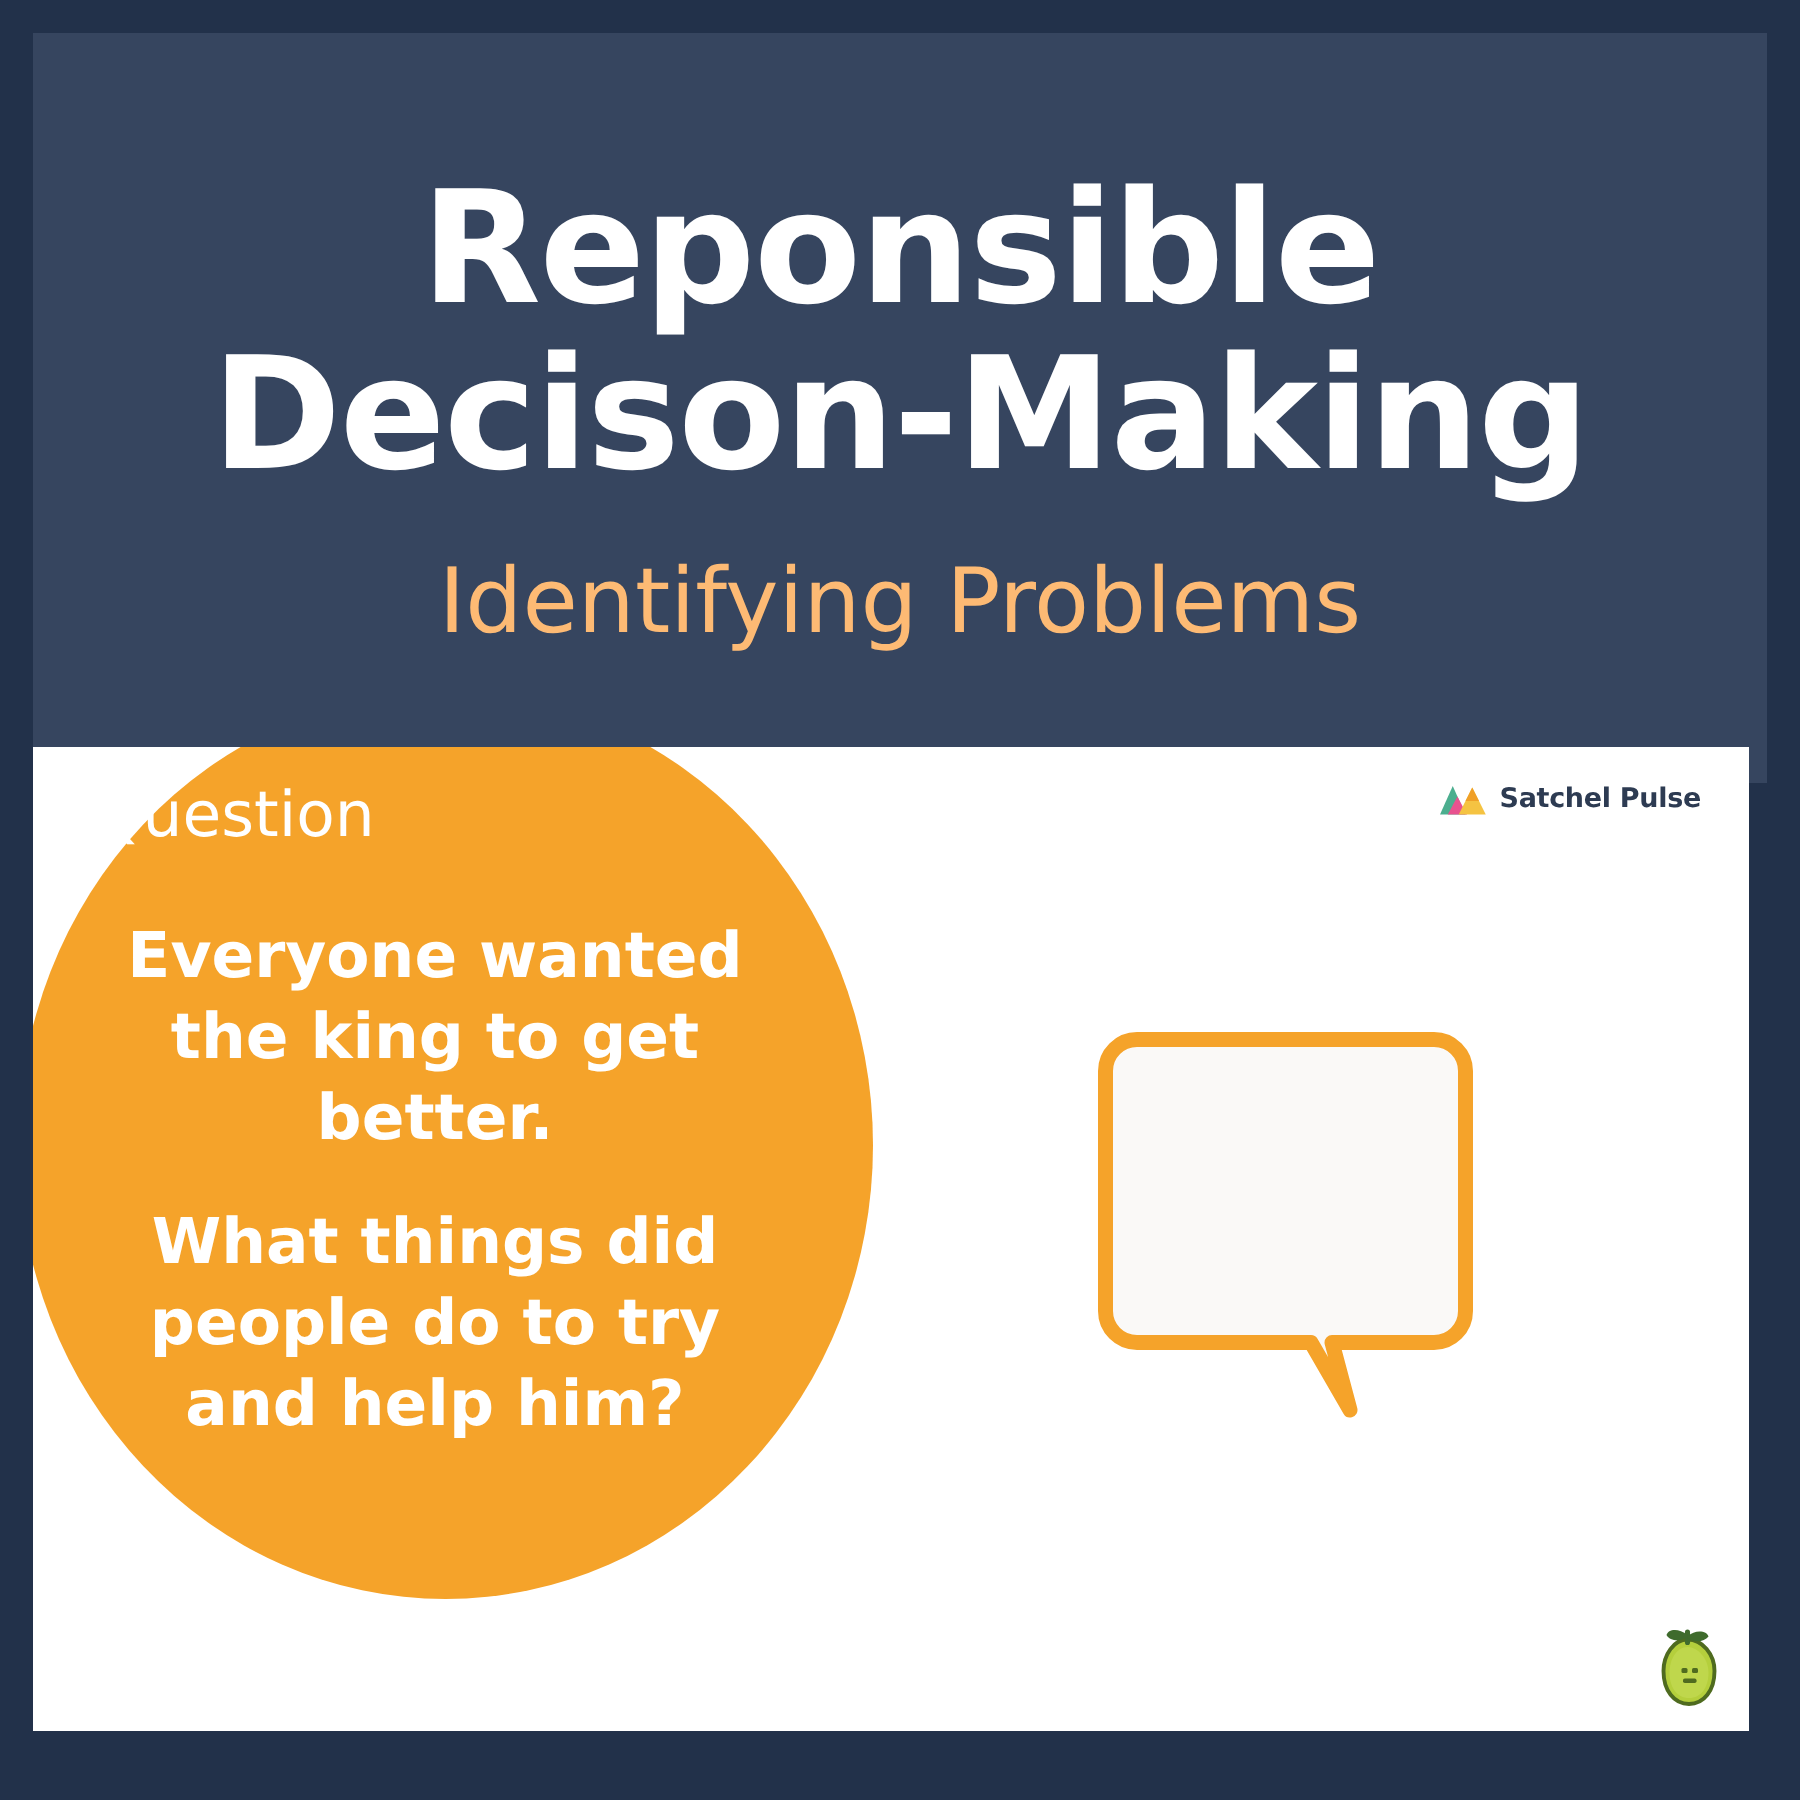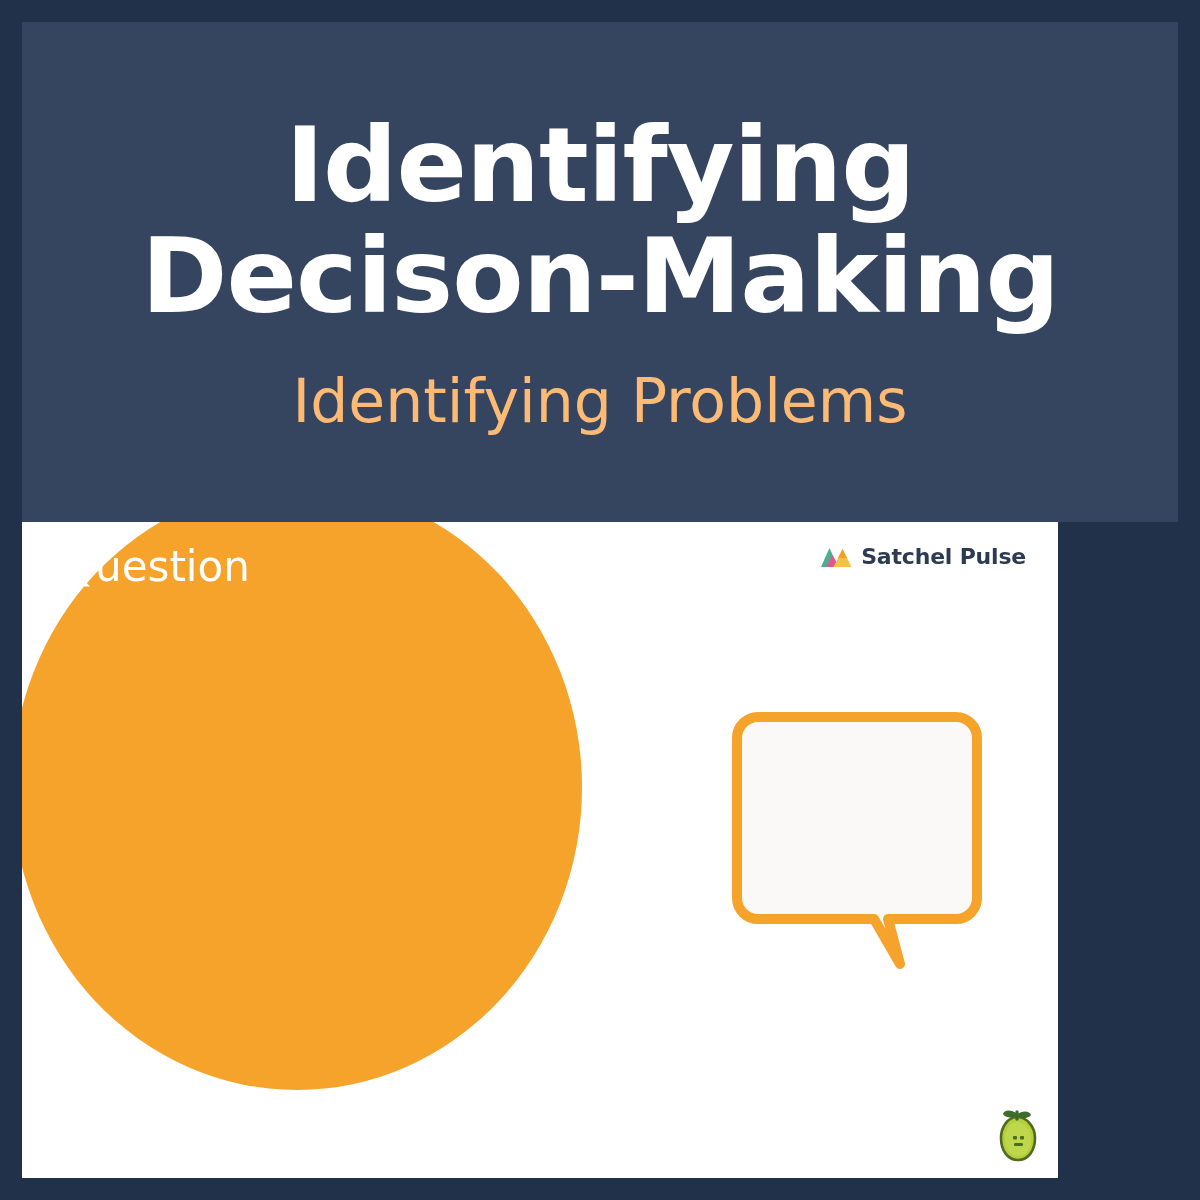--- a/index.html
+++ b/index.html
@@ -56,22 +56,22 @@
     font-weight: normal;
     line-height: 1.1;
     text-align: center;
     margin-top: 36px;
   }
 
   
   #content {
     position: absolute;
     left: 22px;
-    top: 522px;
-    width: 1036px;
+    top: 498px;
+    width: 1144px;
     height: 656px;
     background: #ffffff;
     overflow: hidden;
   }
 
   
   #question-circle {
     position: absolute;
     left: -10px;
     top: -37px;
@@ -118,21 +118,21 @@
     top: 24px;
     display: flex;
     align-items: center;
     gap: 9px;
   }
 
   #brand-mark { display: block; }
 
   #brand-name {
     color: #2d3b52;
-    font-size: 22px;
+    font-size: 18px;
     font-weight: bold;
     letter-spacing: -0.2px;
     line-height: 1;
   }
 
   
   #speech-bubble {
     position: absolute;
     left: 710px;
     top: 190px;
@@ -163,30 +163,34 @@
     width: 44px;
     height: 56px;
   }
 </style>
 </head>
 <body>
 
 <div id="slide">
 
   <div id="header">
-    <div id="header-title">Identifying Decison-Making</div>
+    <div id="header-title">Reponsible Decison-Making</div>
     <div id="header-subtitle">Identifying Problems</div>
   </div>
 
   <div id="content">
 
     <div id="question-circle"></div>
 
     <div id="question-label">Question</div>
 
+    <div id="question-body">
+      <div class="question-para">Everyone wanted the king to get better.</div>
+      <div class="question-para">What things did people do to try and help him?</div>
+    </div>
 
     <div id="brand-logo">
       <svg id="brand-mark" width="32" height="22" viewBox="0 0 32 22">
         <path d="M9.5 2 L18 21 L1 21 Z" fill="#4cae8f"></path>
         <path d="M12.6 9 L19 21 L6.2 21 Z" fill="#e8528f"></path>
         <path d="M22.5 3 L31.5 21 L13.5 21 Z" fill="#f5c342"></path>
         <path d="M22.5 3 L27 12 L18 12 Z" fill="#f0a028"></path>
       </svg>
       <span id="brand-name">Satchel Pulse</span>
     </div>

